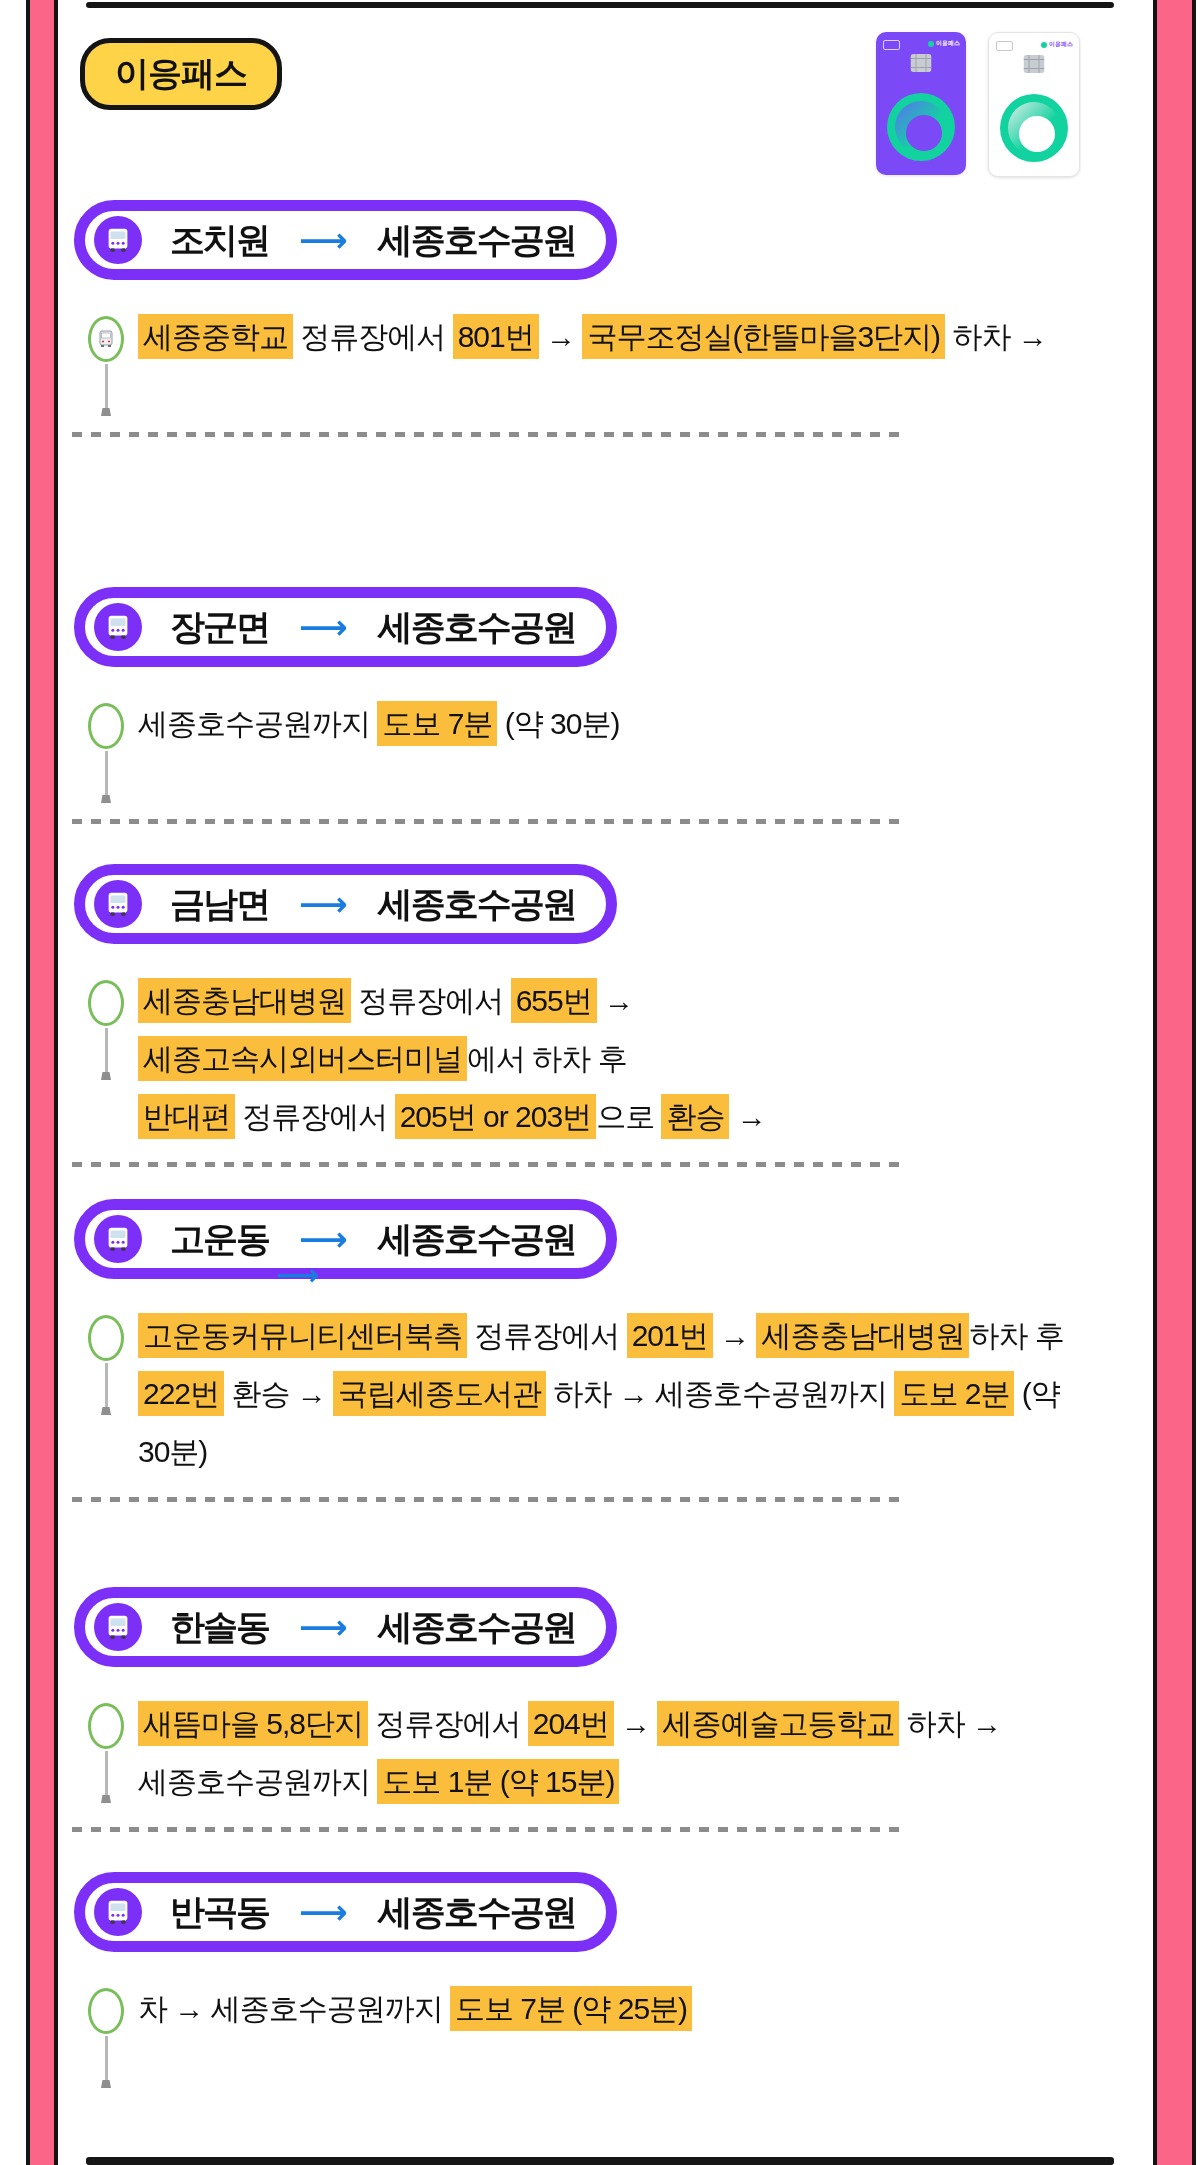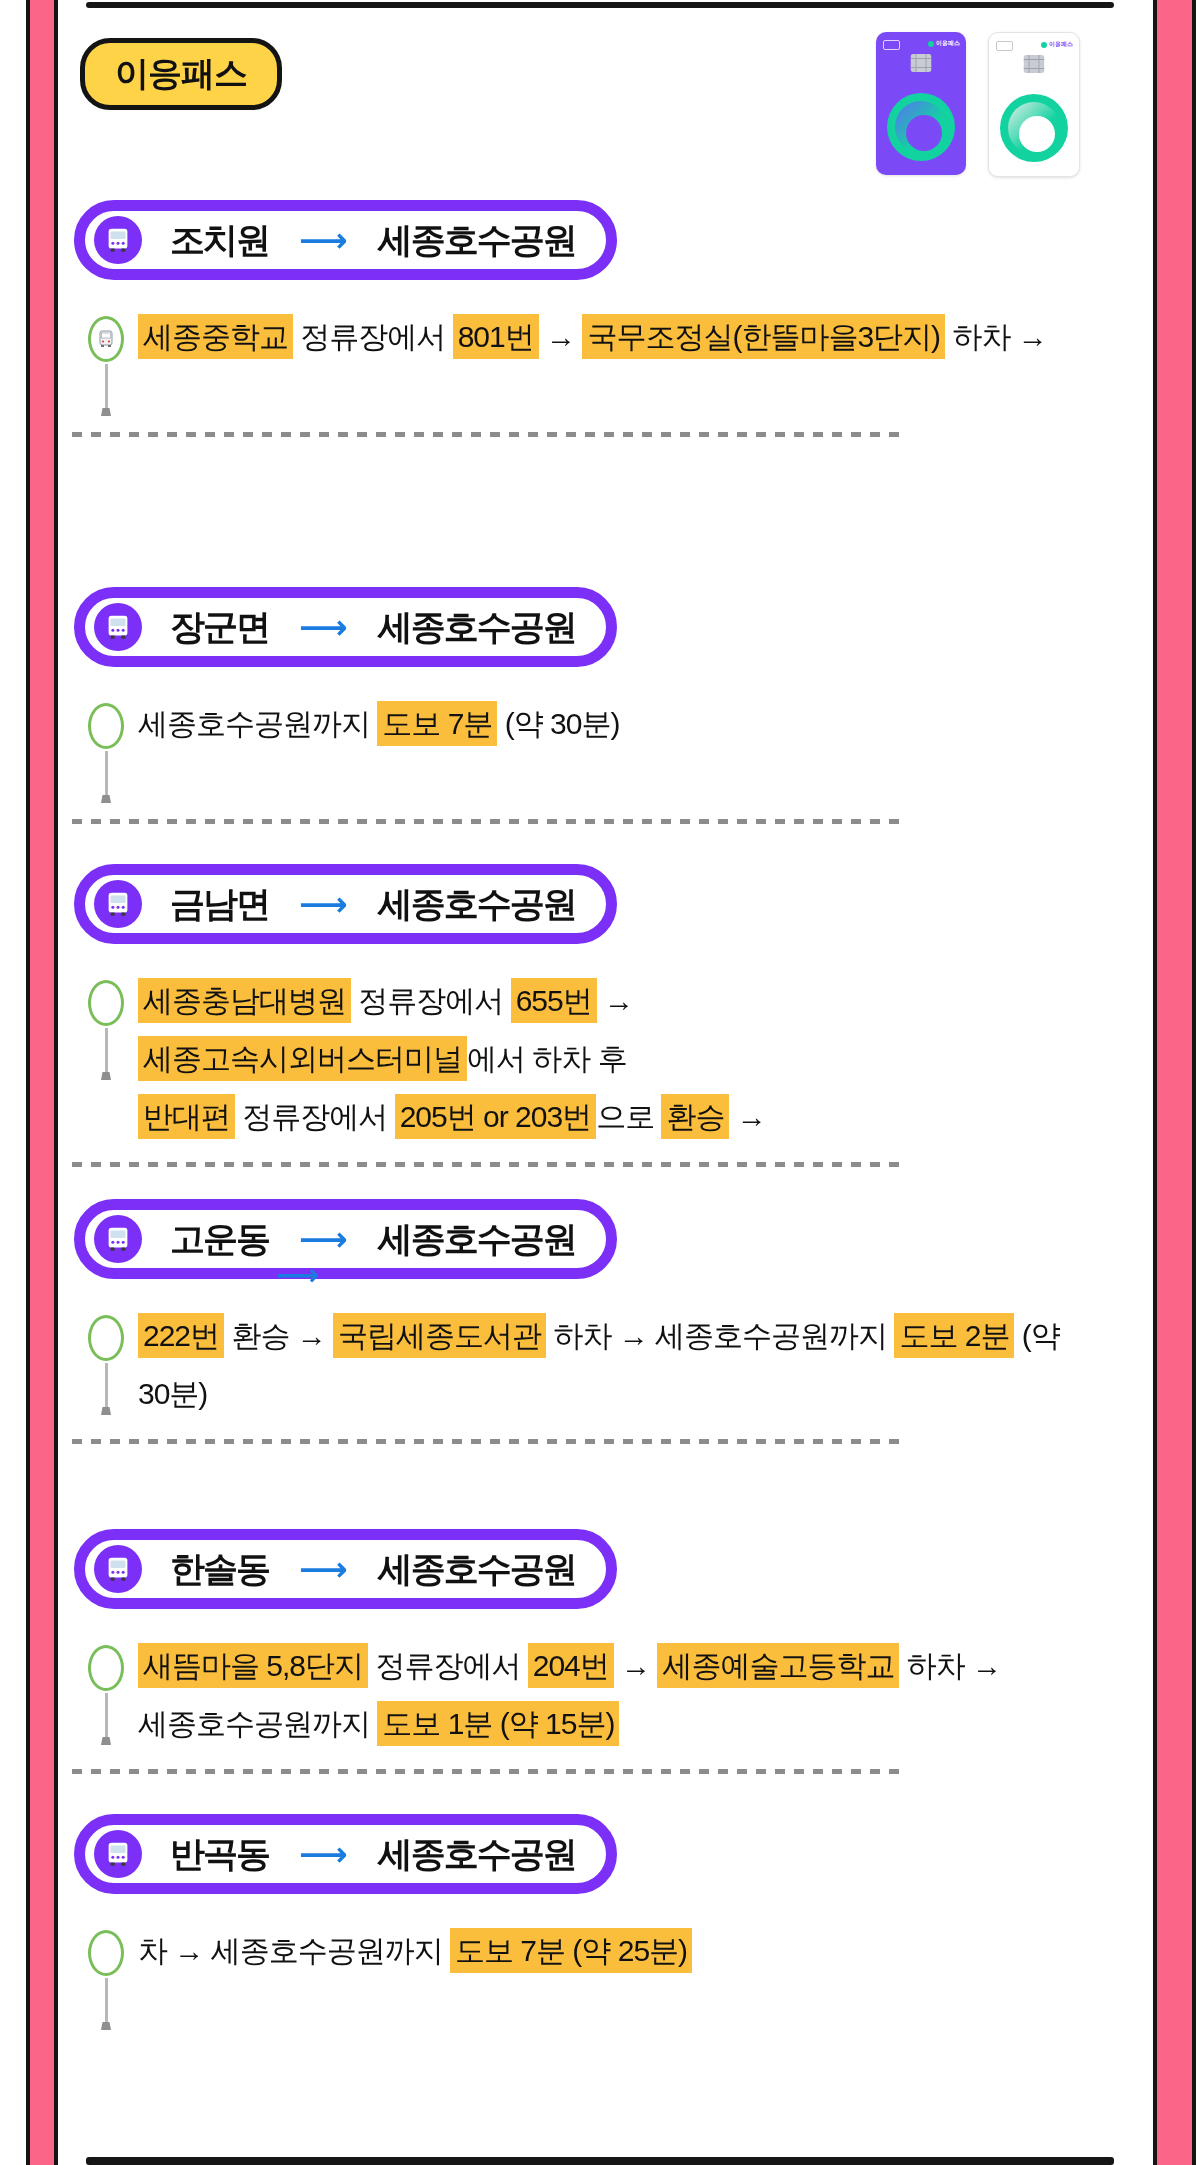--- a/index.html
+++ b/index.html
@@ -259,20 +259,21 @@
     <span class="extra-arrow">⟶</span></div>
     <div class="route-body">
       <div class="bullet">
         <div class="pin">
           
         </div>
         <div class="stem"></div>
         <div class="base"></div>
       </div>
       <div class="lines">
+            <div class="route-line"><span class="hl">고운동커뮤니티센터북측</span><span class="plain"> 정류장에서 </span><span class="hl">201번</span><span class="plain"> → </span><span class="hl">세종충남대병원</span><span class="plain">하차 후</span></div>
             <div class="route-line"><span class="hl">222번</span><span class="plain"> 환승 → </span><span class="hl">국립세종도서관</span><span class="plain"> 하차 → 세종호수공원까지 </span><span class="hl">도보 2분</span><span class="plain"> (약</span></div>
             <div class="route-line"><span class="plain">30분)</span></div>
           </div>
     </div>
     <div class="divider"></div>
   </section>
 
   <section class="section">
     <div class="badge-wrap">
       <div class="route-badge">

